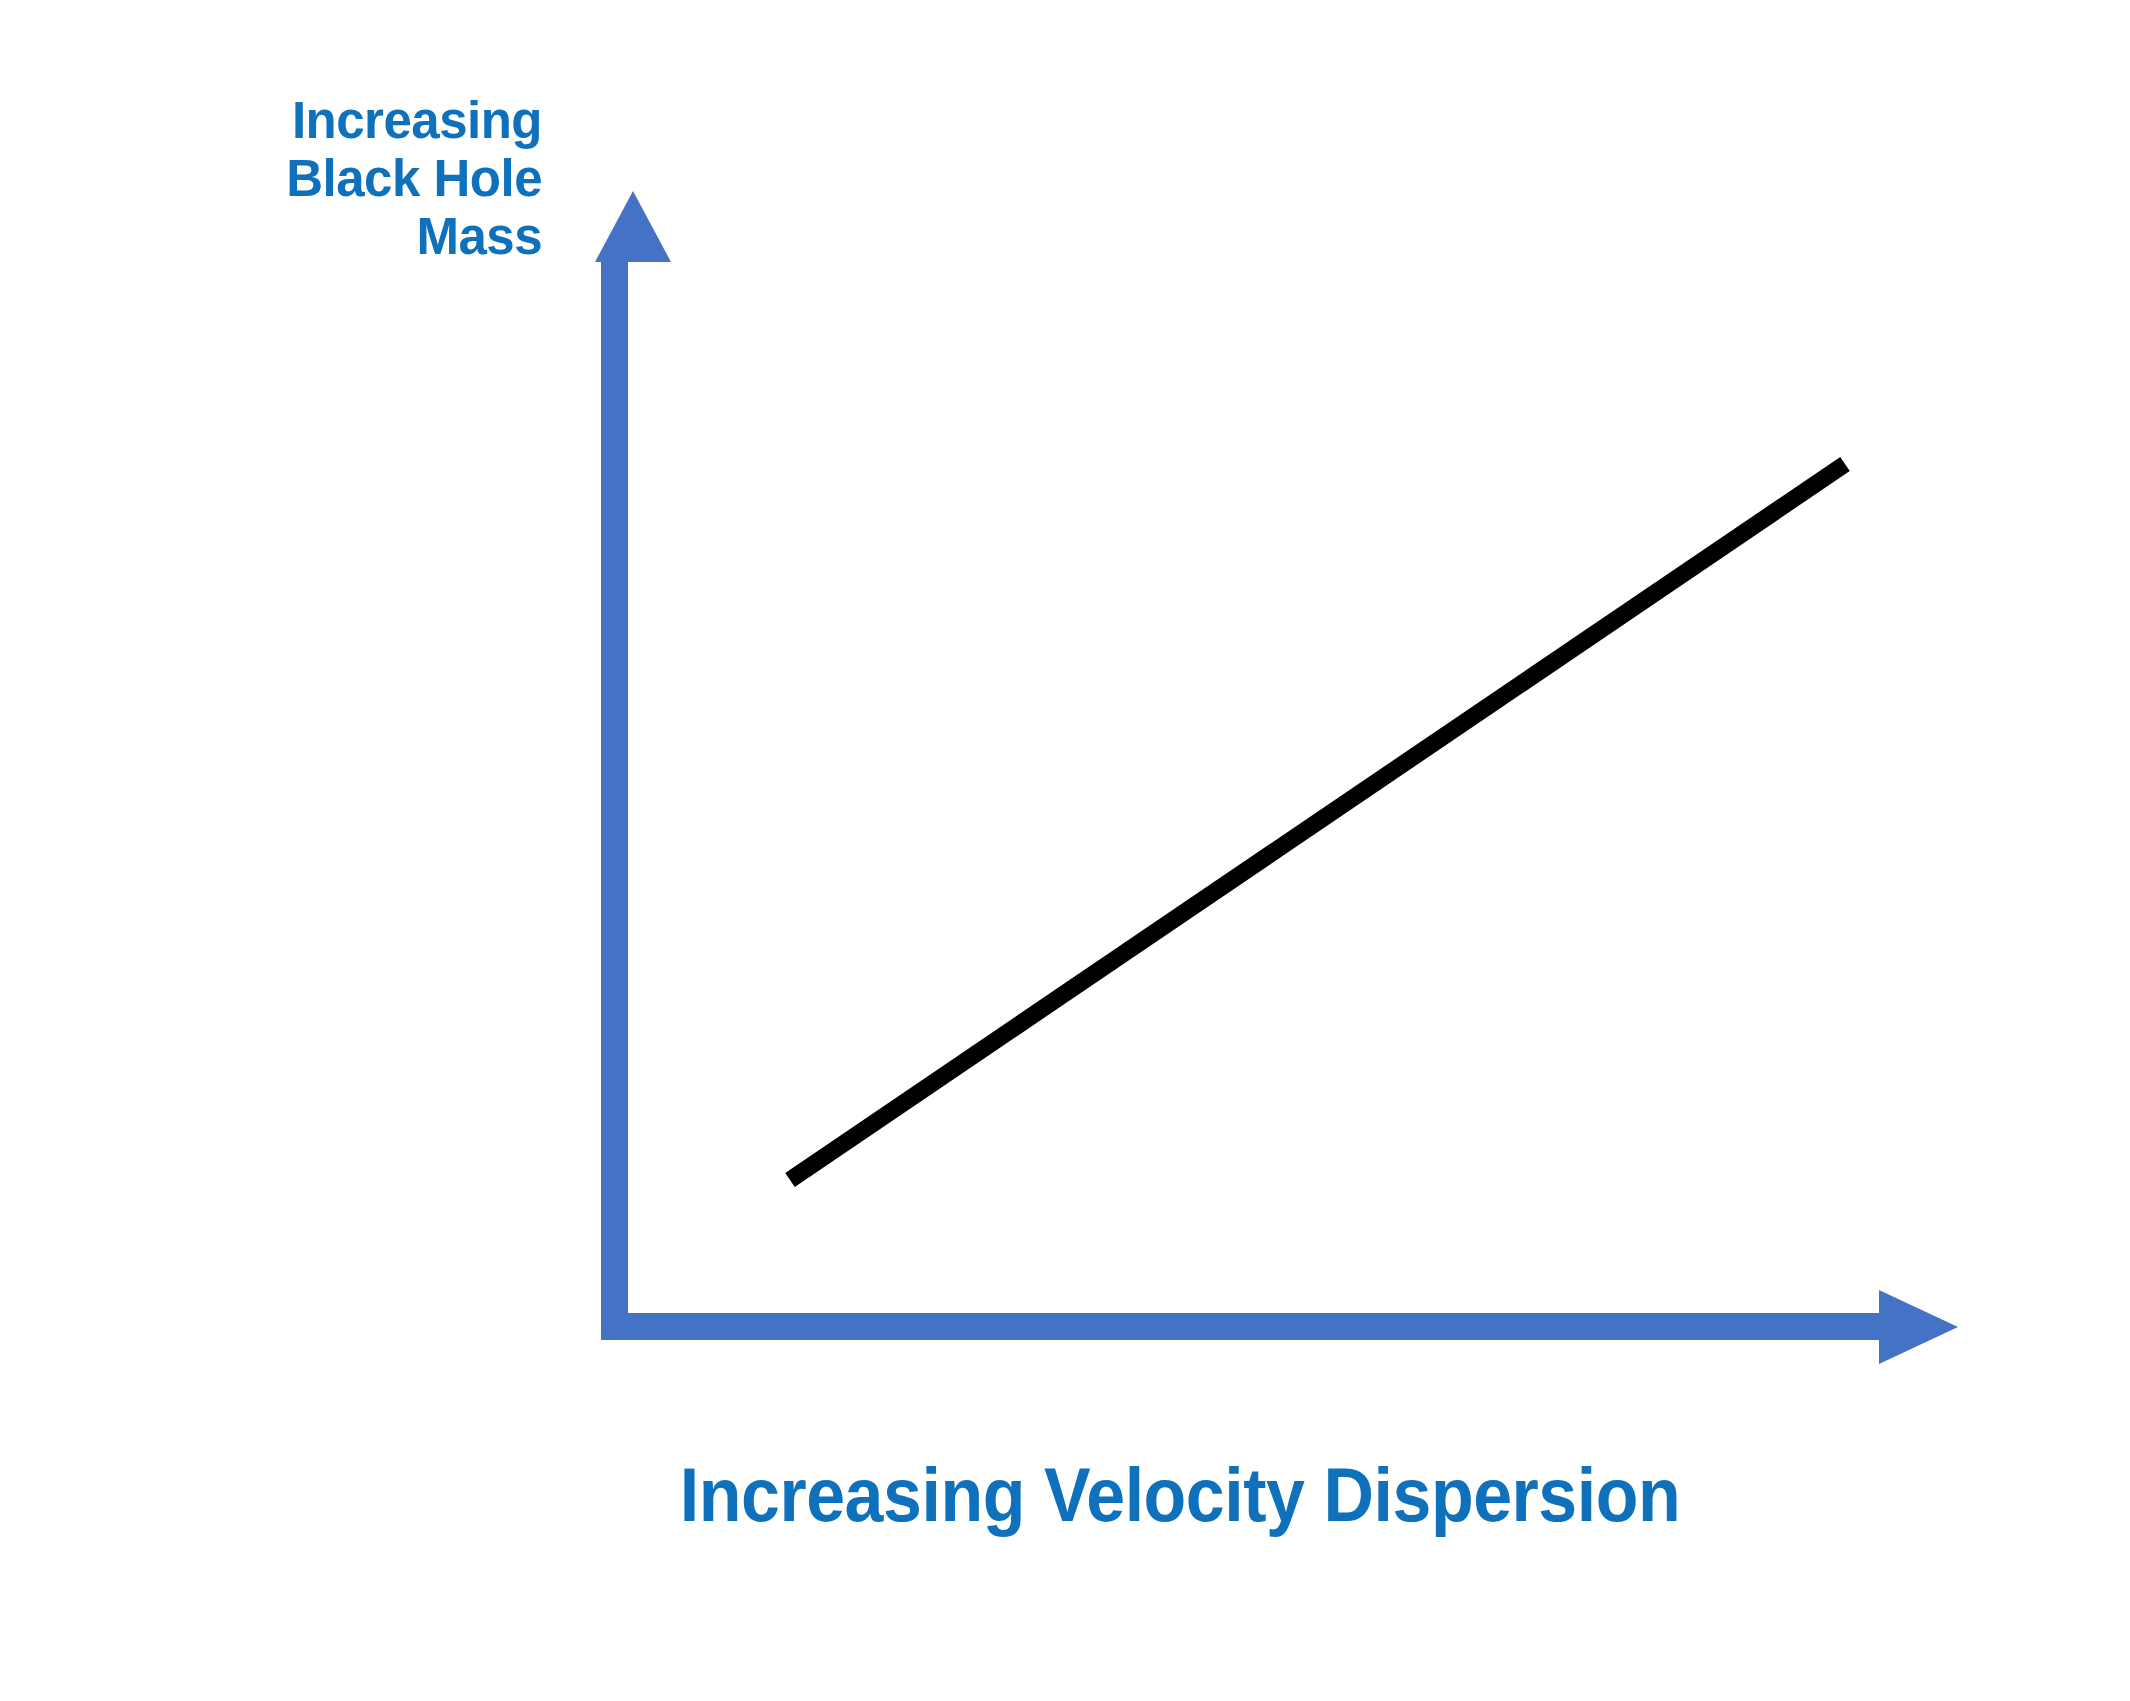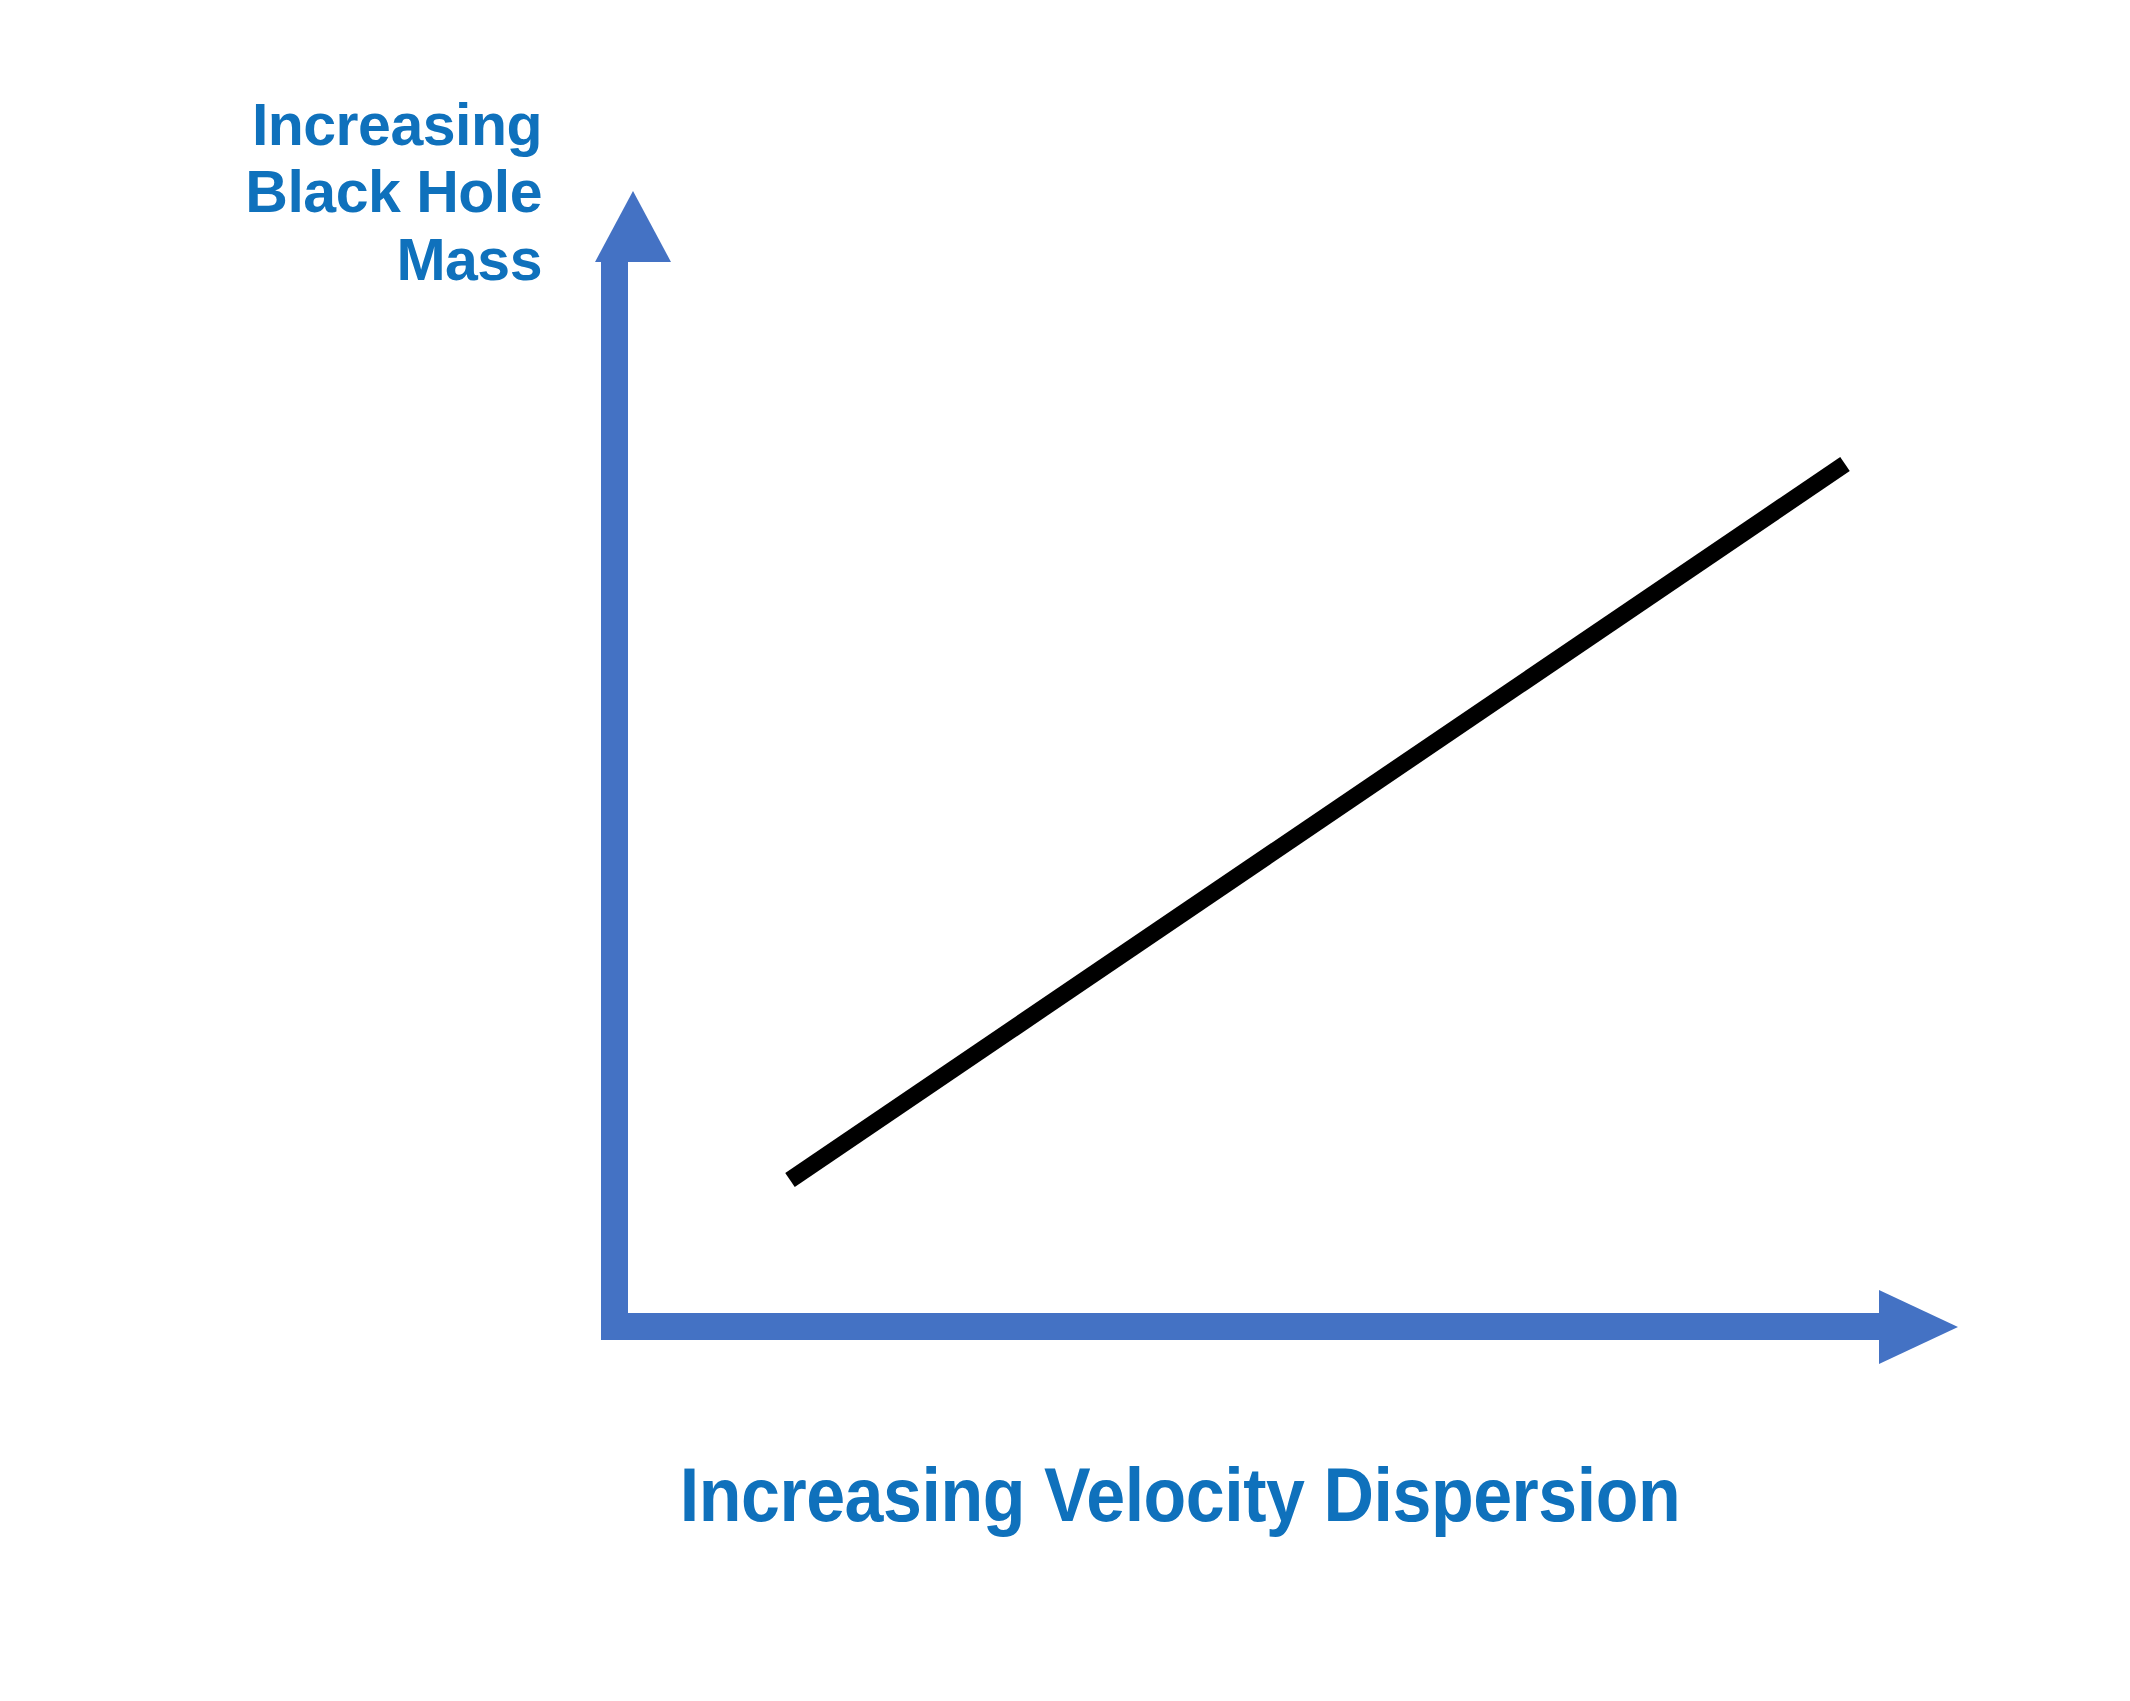--- a/index.html
+++ b/index.html
@@ -31,21 +31,21 @@
     font-weight: bold;
     line-height: 1.14;
     white-space: pre-line;
     -webkit-font-smoothing: antialiased;
   }
   #y-axis-label {
     left: 60px;
     top: 92px;
     width: 482px;
     text-align: right;
-    font-size: 59px;
+    font-size: 51px;
     letter-spacing: -0.5px;
   }
   #x-axis-label {
     left: 430px;
     top: 1452px;
     width: 1500px;
     text-align: center;
     font-size: 76px;
     letter-spacing: -0.5px;
     transform: scaleX(0.92);

